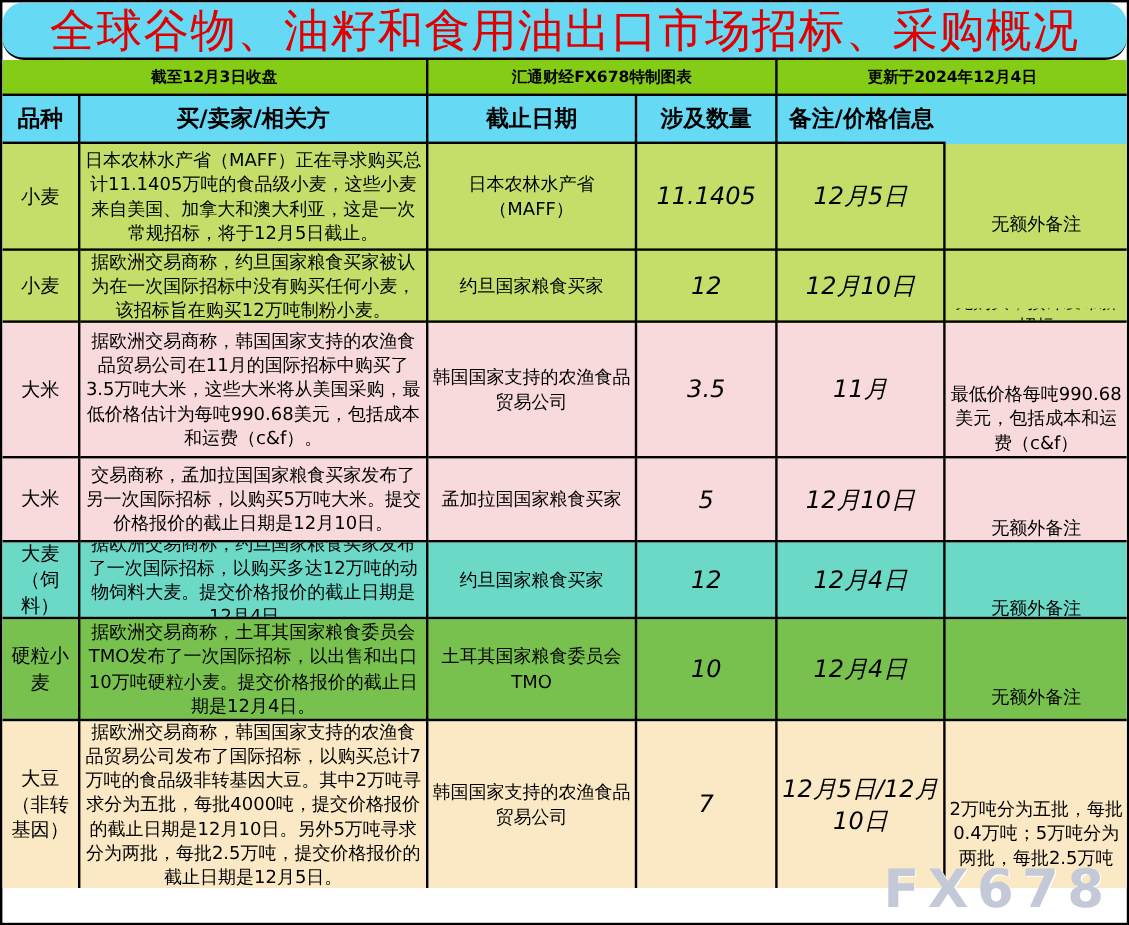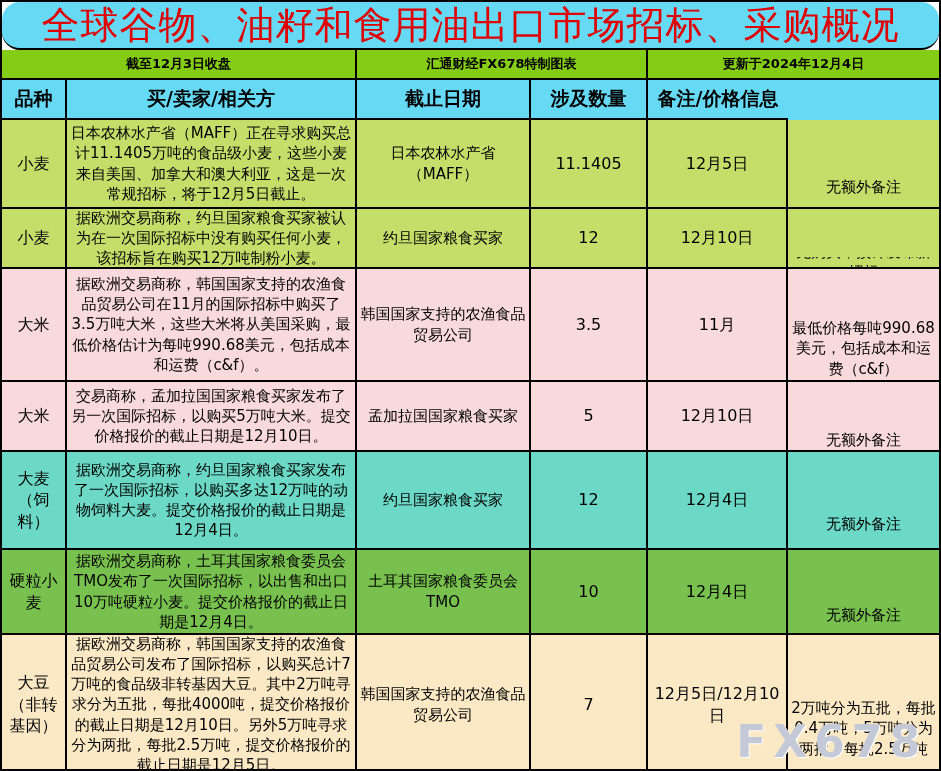--- a/index.html
+++ b/index.html
@@ -48,21 +48,21 @@
     border-right:2px solid var(--border,#000);
     border-bottom:2px solid var(--border,#000);
     display:flex;align-items:center;justify-content:center;
     text-align:center;
     font-size:15px;line-height:1.35;
     padding:1px 3px;
     overflow:hidden;
   }
   .cell:last-child{border-right:none;margin-top:48px;}
   .trow.last .cell{border-bottom:none;}
-  .c-quantity,.c-deadline{font-size:16px;}
+  .c-quantity,.c-deadline{font-size:20px;font-style:italic;}
   .c-variety{font-size:16px;padding:1px 2px;}
   .watermark{
     position:absolute;right:12px;bottom:2px;
     font-size:44px;font-weight:bold;letter-spacing:7px;
     color:#c4c9d7;text-shadow:1px 1px 0 #ffffff;
     pointer-events:none;
   }
 </style>
 </head>
 <body>
@@ -111,21 +111,21 @@
     <div class="cell c-notes">最低价格每吨990.68美元，包括成本和运费（c&amp;f）</div>
   </div>
       <div class="trow grid6" style="height: 70px; background: rgb(248, 217, 220);">
     <div class="cell c-variety">大米</div>
     <div class="cell c-situation">交易商称，孟加拉国国家粮食买家发布了另一次国际招标，以购买5万吨大米。提交价格报价的截止日期是12月10日。</div>
     <div class="cell c-party">孟加拉国国家粮食买家</div>
     <div class="cell c-quantity">5</div>
     <div class="cell c-deadline">12月10日</div>
     <div class="cell c-notes">无额外备注</div>
   </div>
-      <div class="trow grid6" style="height: 98px; background: rgb(108, 216, 198);">
+      <div class="trow grid6" style="height: 64px; background: rgb(108, 216, 198);">
     <div class="cell c-variety">大麦（饲料）</div>
     <div class="cell c-situation">据欧洲交易商称，约旦国家粮食买家发布了一次国际招标，以购买多达12万吨的动物饲料大麦。提交价格报价的截止日期是12月4日。</div>
     <div class="cell c-party">约旦国家粮食买家</div>
     <div class="cell c-quantity">12</div>
     <div class="cell c-deadline">12月4日</div>
     <div class="cell c-notes">无额外备注</div>
   </div>
       <div class="trow grid6" style="height: 85px; background: rgb(121, 193, 79);">
     <div class="cell c-variety">硬粒小麦</div>
     <div class="cell c-situation">据欧洲交易商称，土耳其国家粮食委员会TMO发布了一次国际招标，以出售和出口10万吨硬粒小麦。提交价格报价的截止日期是12月4日。</div>

